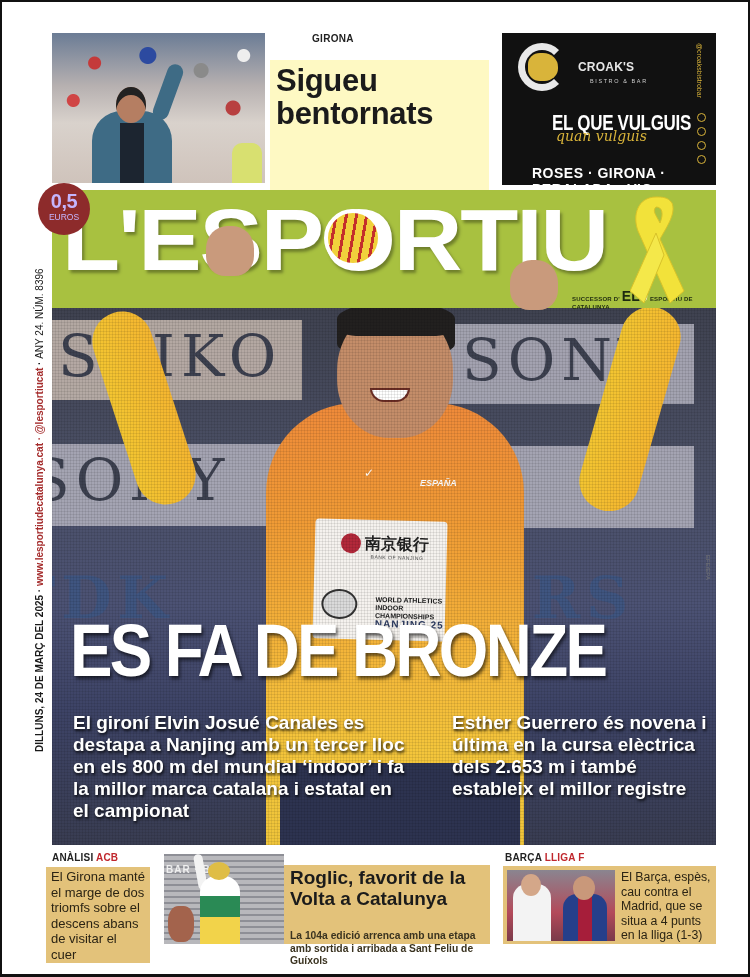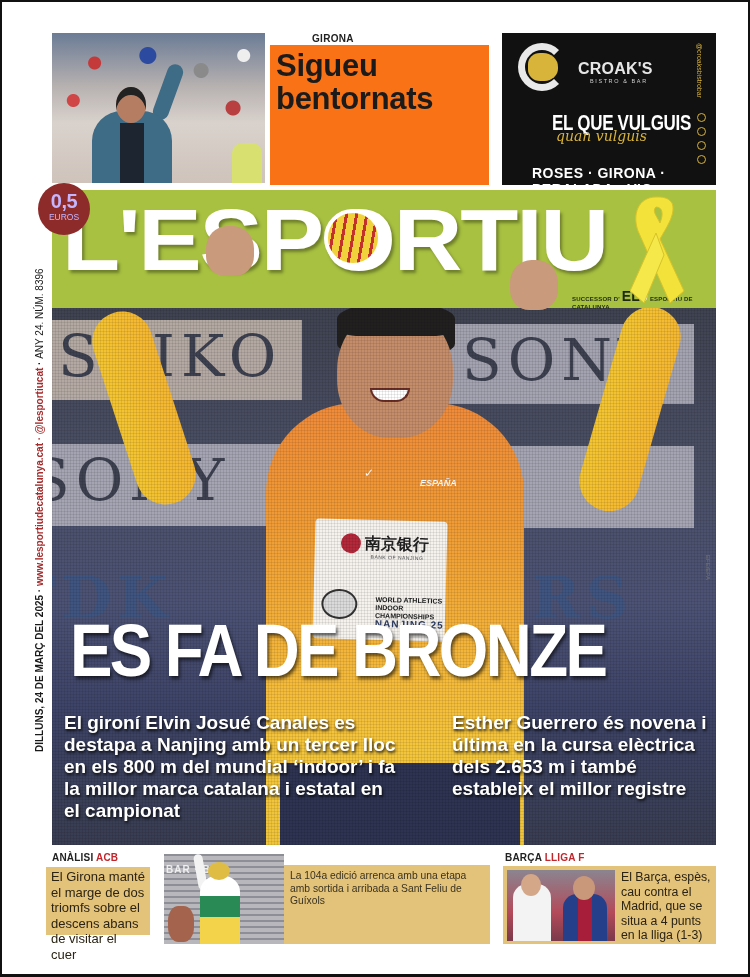--- a/index.html
+++ b/index.html
@@ -18,29 +18,29 @@
       radial-gradient(circle at 10% 45%, #d04545 0 6px, transparent 7px),
       radial-gradient(circle at 85% 50%, #b84040 0 7px, transparent 8px),
       radial-gradient(circle at 90% 15%, #eee 0 6px, transparent 7px); }
   .teaser-photo .coach-body { position: absolute; left: 40px; top: 78px; width: 80px; height: 80px; border-radius: 30px 30px 0 0; background: #3e6b85; }
   .teaser-photo .coach-shirt { position: absolute; left: 68px; top: 90px; width: 24px; height: 60px; background: #1c2530; }
   .teaser-photo .coach-head { position: absolute; left: 64px; top: 54px; width: 30px; height: 36px; border-radius: 50%; background: #b57e62; box-shadow: inset 0 8px 0 #222; }
   .teaser-photo .coach-arm { position: absolute; left: 108px; top: 30px; width: 16px; height: 58px; background: #3e6b85; transform: rotate(20deg); border-radius: 8px; }
   .teaser-photo .steward { position: absolute; left: 180px; top: 110px; width: 30px; height: 40px; background: #d8e070; border-radius: 10px 10px 0 0; }
 
   .teaser-kicker { position: absolute; left: 291px; top: 33px; font-weight: 700; font-size: 10px; letter-spacing: 0.3px; color: #222; margin-left: 21px; }
-  .teaser-box { position: absolute; left: 270px; top: 45px; width: 219px; height: 140px; background: #f97316; padding: 4px 6px 0 6px; }
+  .teaser-box { position: absolute; left: 270px; top: 60px; width: 219px; height: 140px; background: #fef9c3; padding: 4px 6px 0 6px; }
   .teaser-title { font-weight: 700; font-size: 31px; line-height: 33px; color: #1b1b1b; letter-spacing: -0.3px; }
   .teaser-text { font-size: 10.3px; line-height: 12.5px; color: #3a3320; margin-top: 5px; }
 
   
   .ad { position: absolute; left: 502px; top: 33px; width: 214px; height: 152px; background: #111; color: #fff; overflow: hidden; }
   .ad-logo { position: absolute; left: 16px; top: 10px; width: 48px; height: 48px; border-radius: 50%; border: 7px solid #e9e9e9; border-right-color: transparent; }
   .ad-logo-frog { position: absolute; left: 26px; top: 20px; width: 30px; height: 28px; background: #d9b43a; border-radius: 40% 50% 45% 40%; }
-  .ad-brand { position: absolute; left: 76px; top: 27px; font-weight: 700; font-size: 16px; color: #e6e6e6; letter-spacing: 0.2px; }
+  .ad-brand { position: absolute; left: 76px; top: 27px; font-weight: 700; font-size: 12px; color: #e6e6e6; letter-spacing: 0.2px; }
   .ad-sub { position: absolute; left: 88px; top: 45px; font-size: 5.5px; letter-spacing: 1.6px; color: #cfcfcf; }
   .ad-slogan { position: absolute; left: 50px; top: 78px; font-weight: 700; font-size: 17px; color: #fff; letter-spacing: -0.3px; transform: scaleY(1.25); transform-origin: left top; }
   .ad-script { position: absolute; left: 54px; top: 95px; font-family: "DejaVu Serif", serif; font-style: italic; font-size: 14px; color: #d9b43a; }
   .ad-locations { position: absolute; left: 30px; top: 132px; font-weight: 700; font-size: 14px; letter-spacing: 0.5px; color: #fff; }
   .ad-handle { position: absolute; left: 194px; top: 10px; writing-mode: vertical-rl; font-size: 7px; color: #d9b43a; }
   .ad-social { position: absolute; left: 195px; top: 80px; display: flex; flex-direction: column; gap: 5px; }
   .ad-social span { width: 9px; height: 9px; border: 1.5px solid #d9b43a; border-radius: 50%; display: block; }
 
   
   .mast { position: absolute; left: 52px; top: 190px; width: 664px; height: 118px; background: #a8c140; }
@@ -89,42 +89,42 @@
   .bib-event { position: absolute; left: 62px; top: 76px; font-size: 7px; font-weight: 700; color: #222; line-height: 8px; }
   .bib-city { position: absolute; left: 62px; top: 98px; font-size: 10px; font-weight: 700; color: #2d3c62; letter-spacing: 1px; }
   .bib-emblem { position: absolute; left: 8px; top: 70px; width: 36px; height: 30px; border-radius: 50%; background: #dadada; border: 2px solid #333; }
   .jersey-brand { position: absolute; left: 312px; top: 158px; font-size: 12px; font-weight: 700; color: #fff; }
   .jersey-country { position: absolute; left: 368px; top: 170px; font-size: 9px; font-weight: 700; color: #fff; font-style: italic; }
   .photo-credit { position: absolute; left: 705px; top: 555px; writing-mode: vertical-rl; font-size: 6px; color: #777; }
 
   .headline { position: absolute; left: 70px; top: 612px; font-weight: 700; font-size: 74px; line-height: 78px; color: #ffffff; letter-spacing: -3px;
     transform: scaleX(0.86); transform-origin: left top; text-shadow: 2px 3px 4px rgba(0,0,0,0.6); white-space: nowrap; }
   .sub { position: absolute; font-weight: 700; font-size: 19px; line-height: 22px; color: #ffffff; text-shadow: 1px 2px 3px rgba(0,0,0,0.85); }
-  .sub-left { left: 64px; top: 712px; width: 340px; }
+  .sub-left { left: 73px; top: 712px; width: 340px; }
   .sub-right { left: 452px; top: 712px; width: 260px; }
 
   
   .kicker { position: absolute; font-weight: 700; font-size: 10px; color: #222; letter-spacing: 0.2px; }
   .kicker .accent { color: #c0272d; }
   .gold { position: absolute; background: #e3c27a; }
 
-  .b1-box { left: 46px; top: 867px; width: 104px; height: 68px; padding: 2px 5px; }
+  .b1-box { left: 46px; top: 867px; width: 104px; height: 96px; padding: 2px 5px; }
   .b1-text { font-size: 13px; line-height: 15.5px; color: #2b2414; }
 
   .b2-photo { position: absolute; left: 164px; top: 854px; width: 120px; height: 90px; overflow: hidden;
     background: repeating-linear-gradient(0deg, #b8b8bc 0 4px, #8e8f96 4px 6px); }
   .b2-rider { position: absolute; left: 36px; top: 22px; width: 40px; height: 68px; background: linear-gradient(180deg, #fff 0 30%, #2a8a55 30% 60%, #f2d34a 60%); border-radius: 16px 16px 0 0; }
   .b2-helmet { position: absolute; left: 44px; top: 8px; width: 22px; height: 18px; border-radius: 50%; background: #dfbd45; }
   .b2-arm { position: absolute; left: 32px; top: 0px; width: 9px; height: 36px; background: #f3f3f3; border-radius: 5px; transform: rotate(-10deg); }
   .b2-flowers { position: absolute; left: 4px; top: 52px; width: 26px; height: 36px; border-radius: 40%; background: #a3634c; }
   .b2-banner { position: absolute; left: 2px; top: 10px; width: 116px; font-weight: 700; font-size: 10px; color: #fafafa; letter-spacing: 1px; opacity: 0.85; }
 
   .b3-box { left: 284px; top: 865px; width: 206px; height: 79px; padding: 2px 6px; }
   .b3-title { font-weight: 700; font-size: 19px; line-height: 21px; color: #1b1b1b; }
-  .b3-text { font-size: 10.3px; line-height: 12.5px; color: #3a3320; margin-top: 3px; }
+  .b3-text { font-size: 10.3px; line-height: 12.5px; color: #3a3320; margin-top: 21px; font-weight: bold; }
 
   .b4-box { left: 503px; top: 866px; width: 213px; height: 78px; }
   .b4-photo { position: absolute; left: 4px; top: 4px; width: 108px; height: 71px; overflow: hidden; background: linear-gradient(180deg, #8a8590, #b34a5a 60%, #7a3a4a); }
   .b4-p1 { position: absolute; left: 6px; top: 14px; width: 38px; height: 57px; background: #f3f3f3; border-radius: 14px 14px 0 0; }
   .b4-p1h { position: absolute; left: 14px; top: 4px; width: 20px; height: 22px; border-radius: 50%; background: #d4a789; }
   .b4-p2 { position: absolute; left: 56px; top: 24px; width: 44px; height: 47px; background: linear-gradient(90deg, #263f8a 0 35%, #a61e3a 35% 65%, #263f8a 65%); border-radius: 14px 14px 0 0; }
   .b4-p2h { position: absolute; left: 66px; top: 6px; width: 22px; height: 24px; border-radius: 50%; background: #c9987a; }
   .b4-text { position: absolute; left: 118px; top: 4px; width: 92px; font-size: 12.3px; line-height: 14.5px; color: #2b2414; }
 </style>
 </head>
@@ -234,20 +234,21 @@
 
 <div class="b2-photo">
   <div class="b2-banner">BAR · BAR</div>
   <div class="b2-flowers"></div>
   <div class="b2-arm"></div>
   <div class="b2-rider"></div>
   <div class="b2-helmet"></div>
 </div>
 <div class="kicker" style="left:290px;top:853px;margin-top:16px;">CICLISME</div>
 <div class="gold b3-box">
+  <div class="b3-title">Roglic, favorit de la Volta a Catalunya</div>
   <div class="b3-text">La 104a edició arrenca amb una etapa amb sortida i arribada a Sant Feliu de Guíxols</div>
 </div>
 
 <div class="kicker" style="left:505px;top:852px;">
   <span>BARÇA</span>
   <span class="accent">LLIGA F</span>
 </div>
 <div class="gold b4-box">
   <div class="b4-photo">
     <div class="b4-p1"></div>

